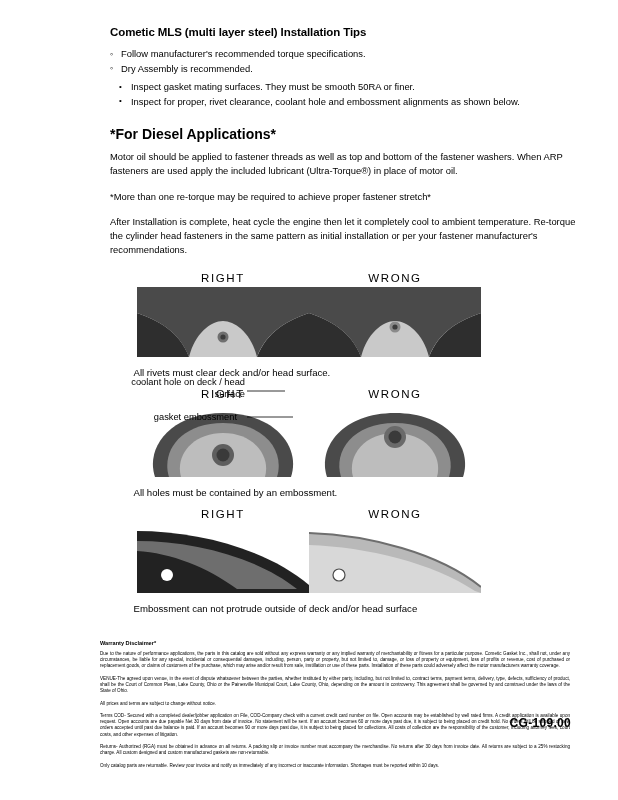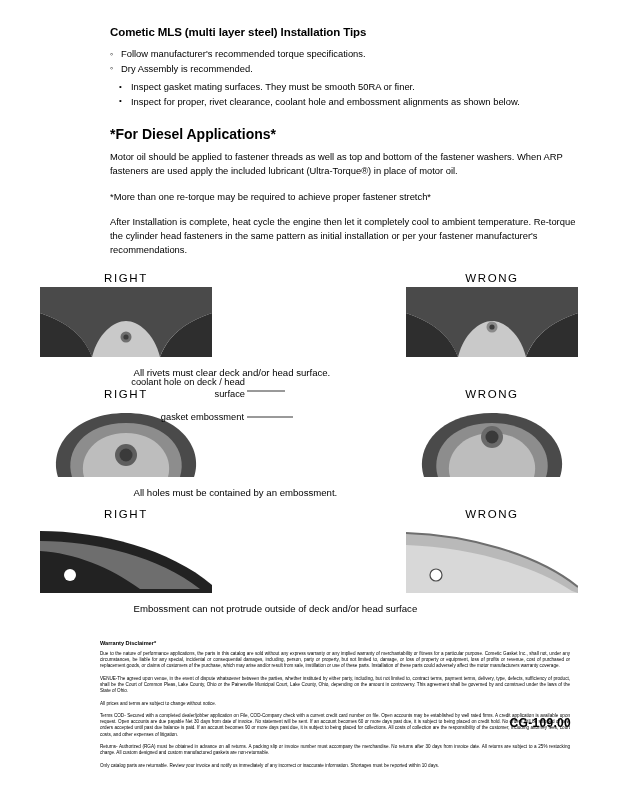--- a/index.html
+++ b/index.html
@@ -76,21 +76,21 @@
     line-height: 14.3px;
   }
 
   
   .figures {
     margin: 14px 0 0 0;
     position: relative;
   }
   .fig-row {
     display: flex;
-    justify-content: space-between;
+    justify-content: center;
   }
   .fig-col {
     width: 172px;
   }
   .fig-label {
     text-align: center;
     font-size: 11.5px;
     letter-spacing: 1.6px;
     margin-bottom: 3px;
   }
@@ -229,21 +229,21 @@
             <circle cx="86" cy="34" r="6.5" fill="#3a3a3a"></circle>
           </svg>
         </div>
       </div>
     </div>
     <div class="cap-wrap">
       <div class="caption">All holes must be contained by an embossment.</div>
     </div>
 
     <div class="callout" style="left:80px; top:104px; width:125px;">coolant hole on deck / head surface</div>
-    <div class="callout" style="left:79px; top:139px; width:125px;">gasket embossment</div>
+    <div class="callout" style="left:72px; top:139px; width:125px;">gasket embossment</div>
     <svg style="position:absolute; left:0; top:0; pointer-events:none;" width="538" height="260">
       <line x1="207" y1="119" x2="245" y2="119" stroke="#000" stroke-width="0.8"></line>
       <line x1="207" y1="145" x2="253" y2="145" stroke="#000" stroke-width="0.8"></line>
     </svg>
 
     <div class="fig-row" style="margin-top:10px;">
       <div class="fig-col">
         <div class="fig-label">RIGHT</div>
         <div class="fig-box">
           <svg width="172" height="70" viewBox="0 0 172 70">

